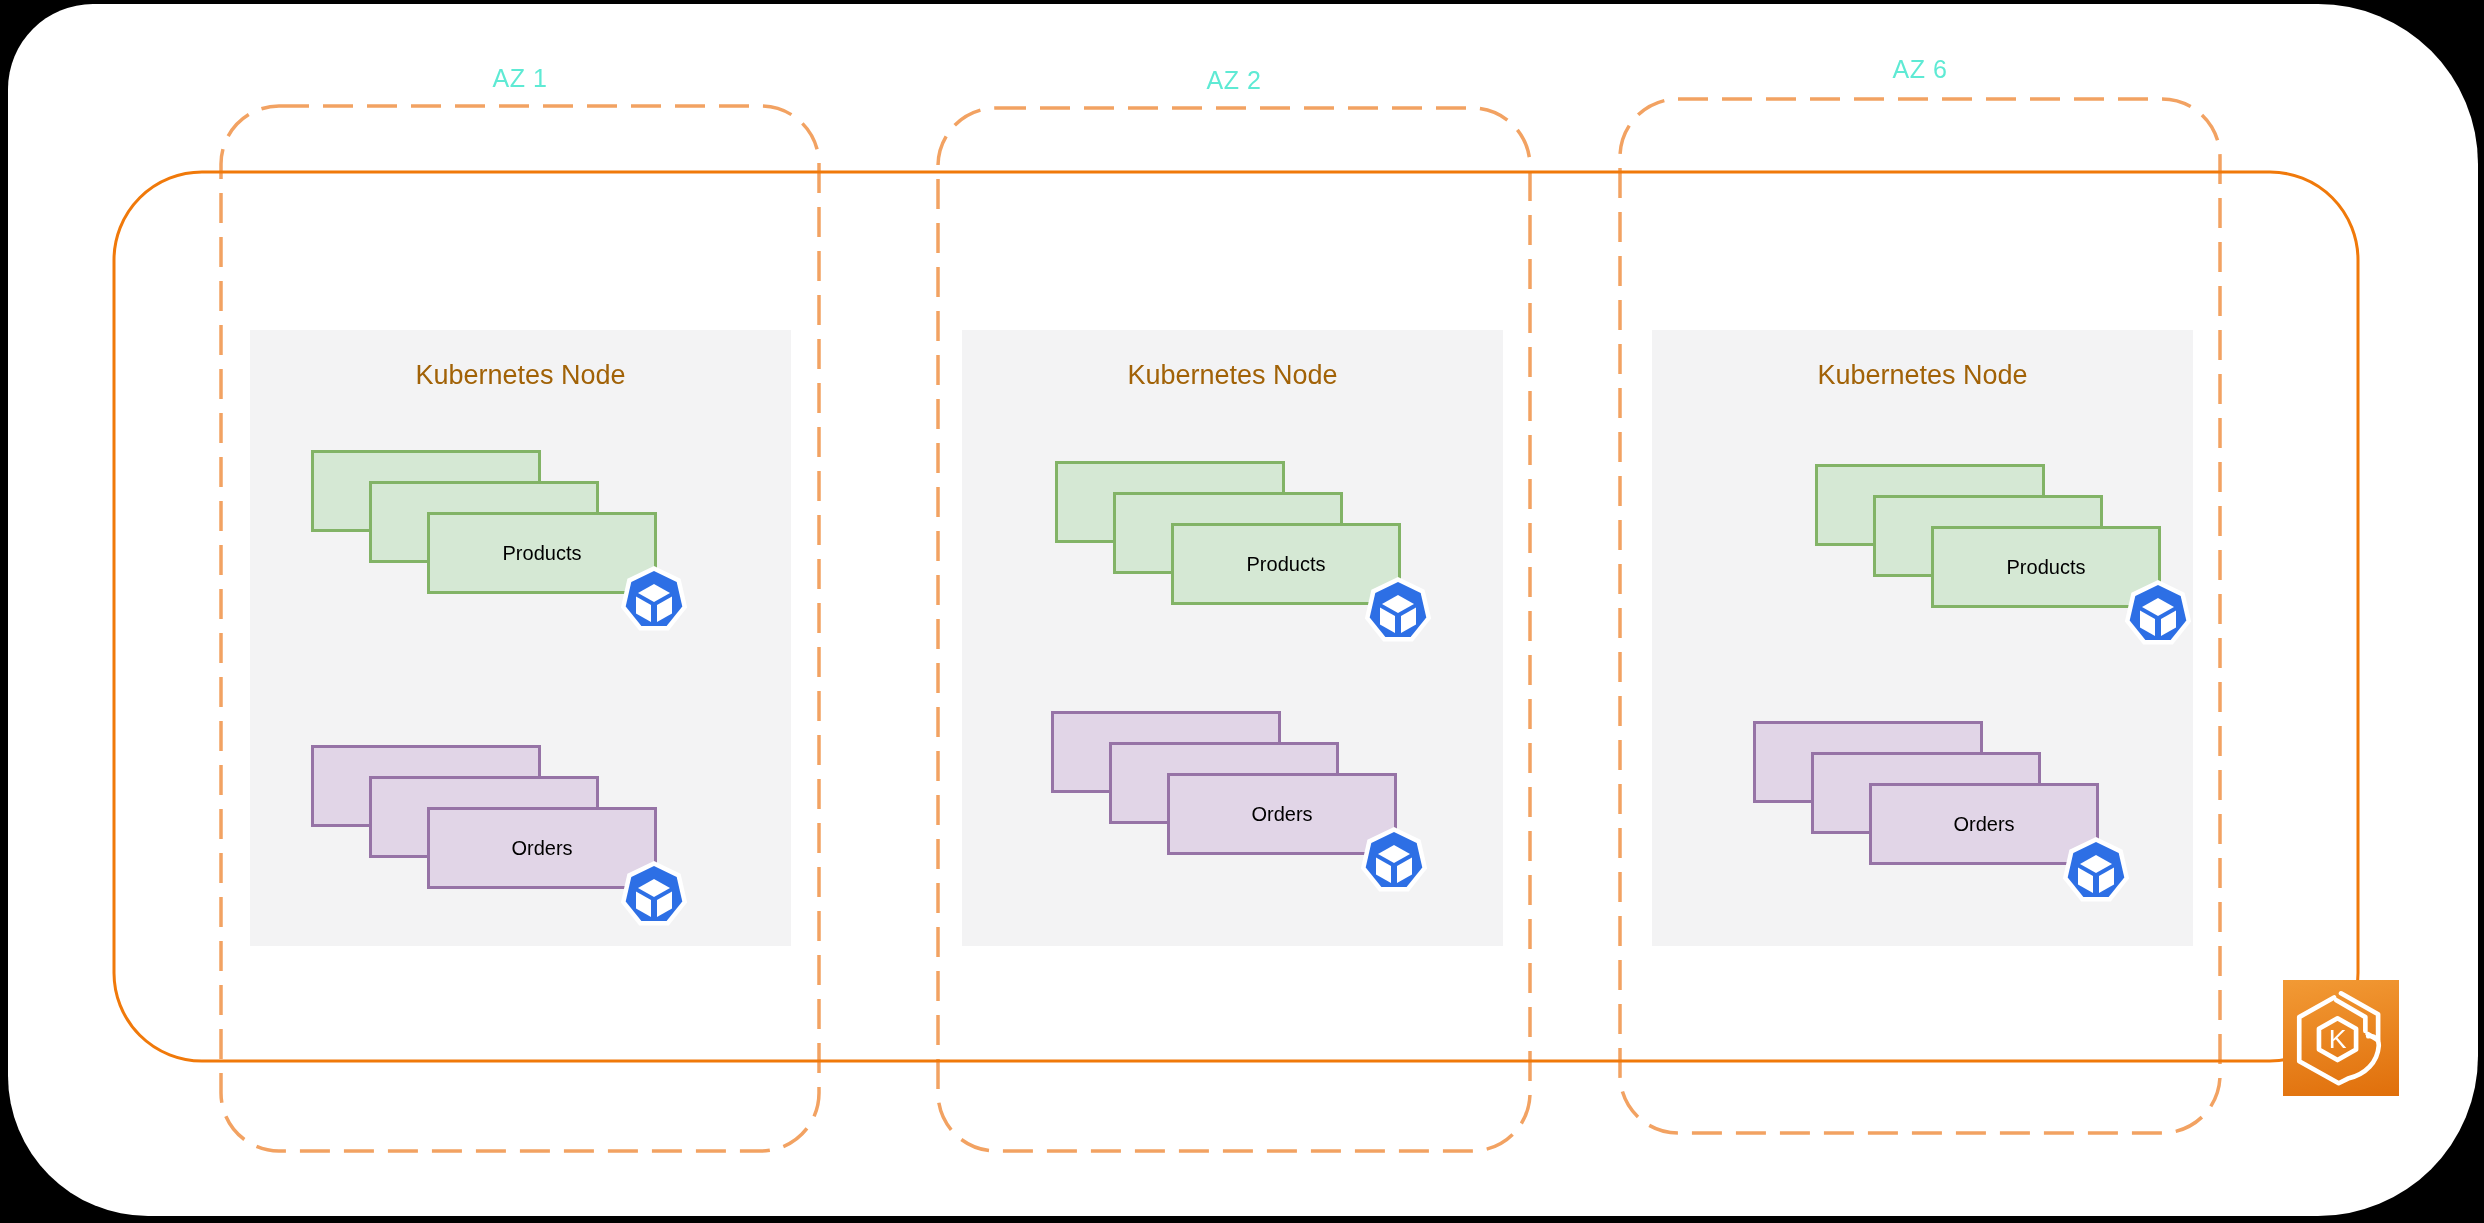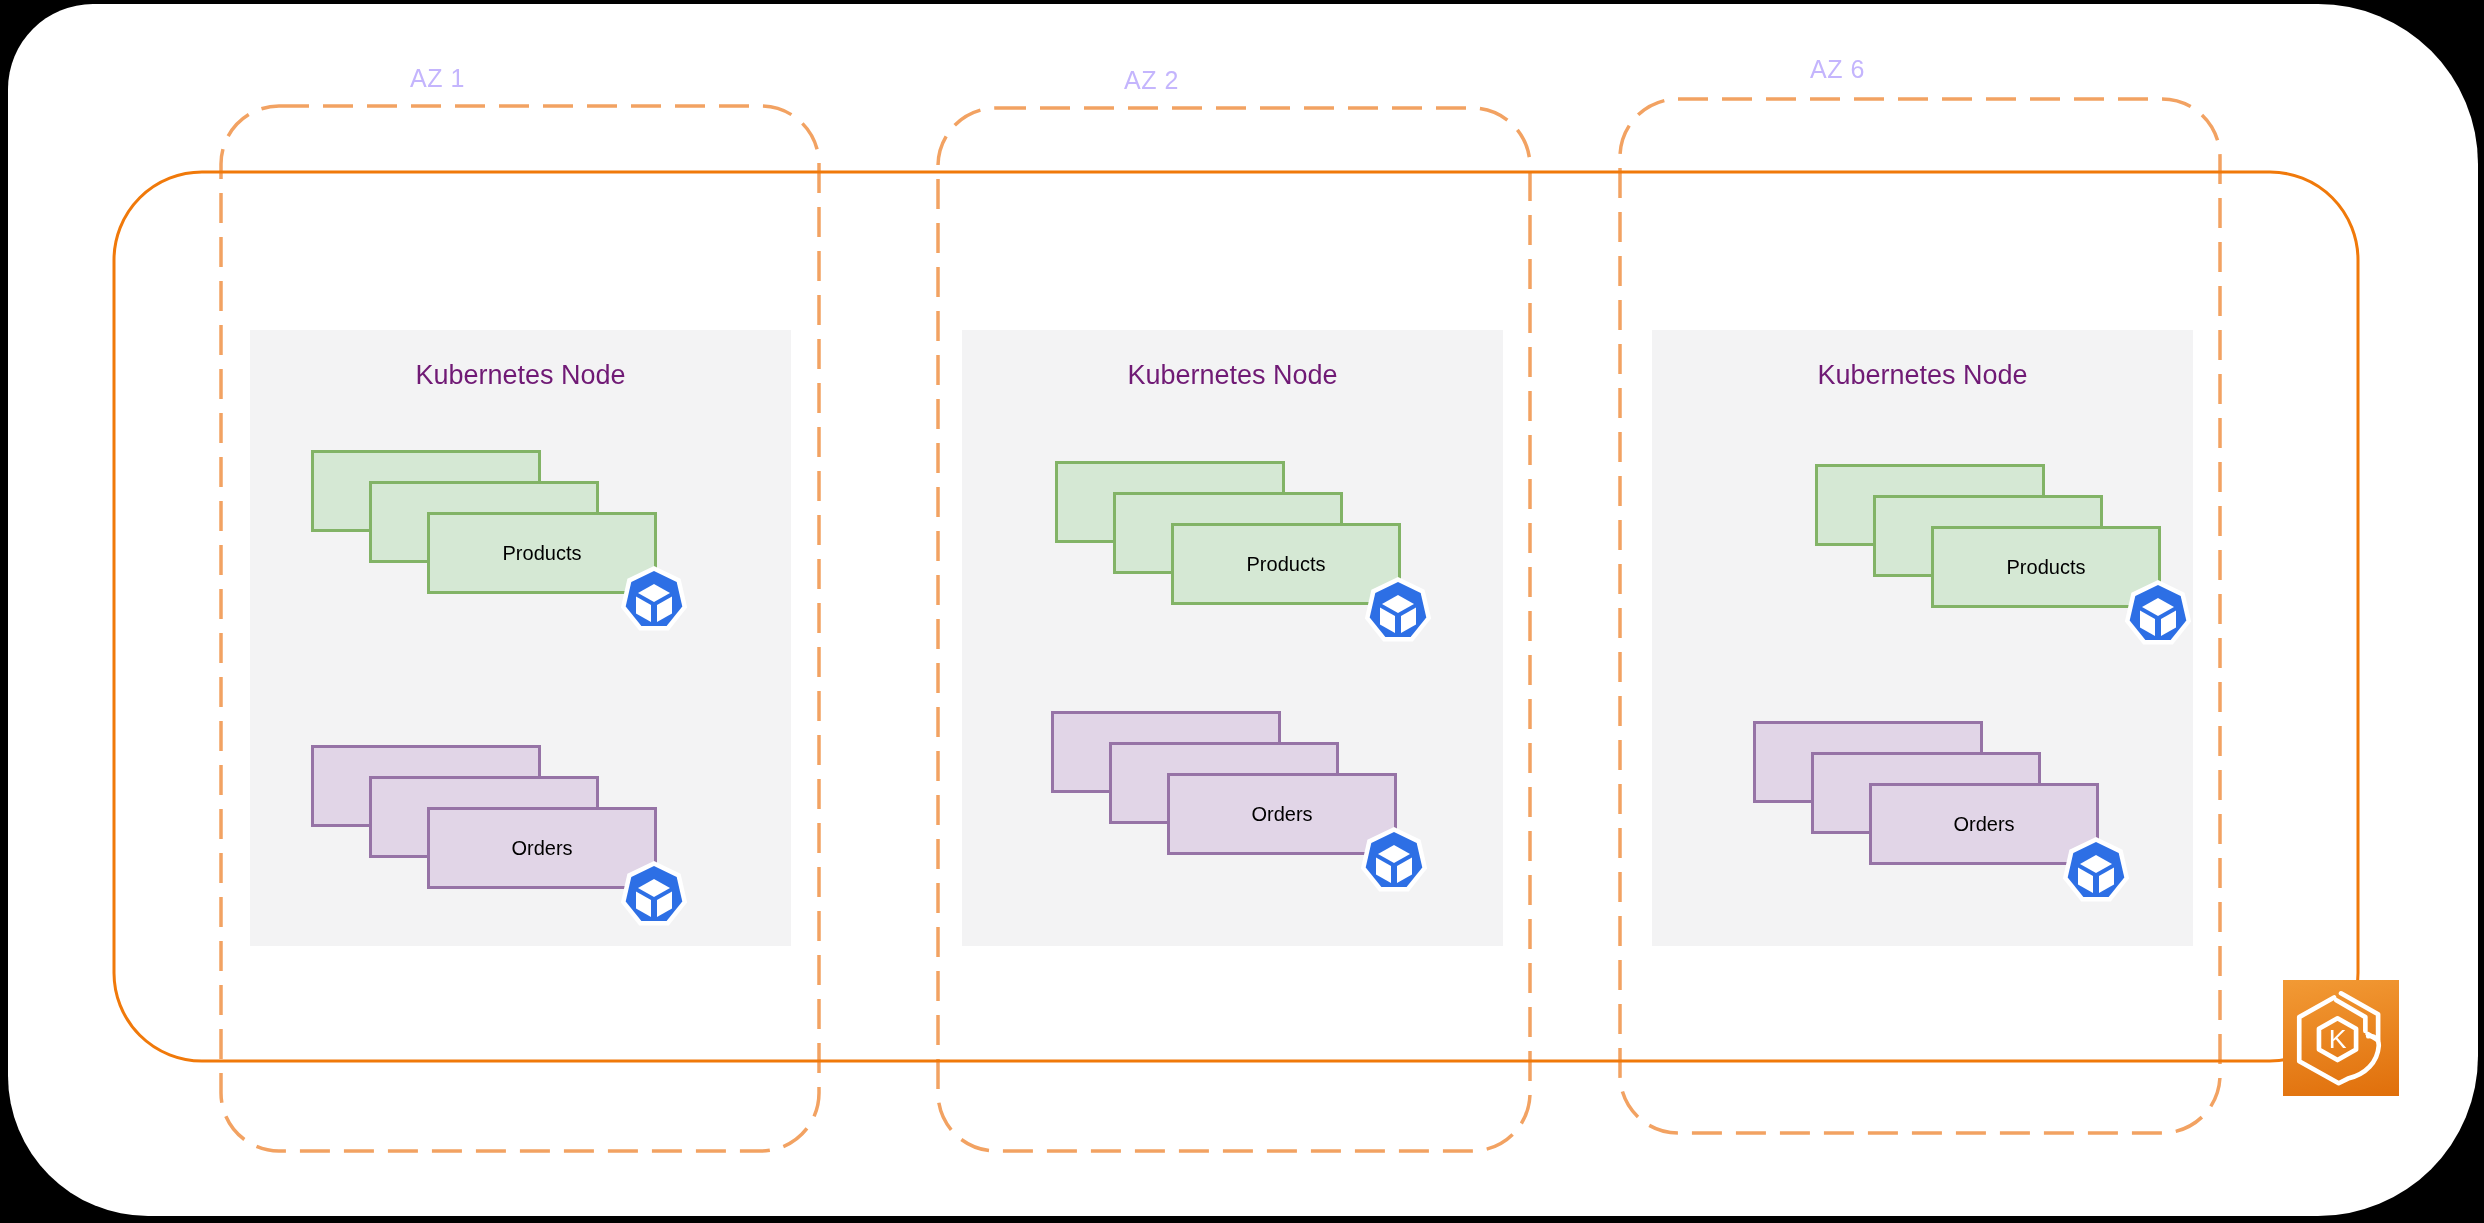--- a/index.html
+++ b/index.html
@@ -7,30 +7,30 @@
     width:2484px;height:1223px;position:relative;overflow:hidden;
     font-family:"Liberation Sans", sans-serif;
   }
   .canvas{
     position:absolute;left:8px;top:4px;width:2470px;height:1212px;
     background:var(--canvas-bg,#fff);
     border-radius:85px 160px 160px 140px;
   }
   .lines{position:absolute;left:0;top:0;width:2484px;height:1223px;}
   .az-label{
-    position:absolute;width:220px;
-    font-size:25px;color:#c4b5fd;letter-spacing:.5px;
+    position:absolute;width:220px;text-align:center;
+    font-size:25px;color:#5eead4;letter-spacing:.5px;
   }
   .node-box{
     position:absolute;width:541px;height:616px;
     background:var(--node-fill,#f3f3f3);
   }
   .node-title{
     position:absolute;left:0;top:30px;width:100%;text-align:center;
-    font-size:27px;color:#701a75;
+    font-size:27px;color:#a16207;
   }
   .stack{position:absolute;width:384px;height:186px;}
   .card{
     position:absolute;width:230px;height:82px;box-sizing:border-box;
     border:3px solid;
   }
   .card.products{background:var(--products-fill,#d5e8d4);border-color:var(--products-border,#82b366);}
   .card.orders{background:var(--orders-fill,#e1d5e7);border-color:var(--orders-border,#9673a6);}
   .c0{left:0;top:0;}
   .c1{left:58px;top:31px;}

